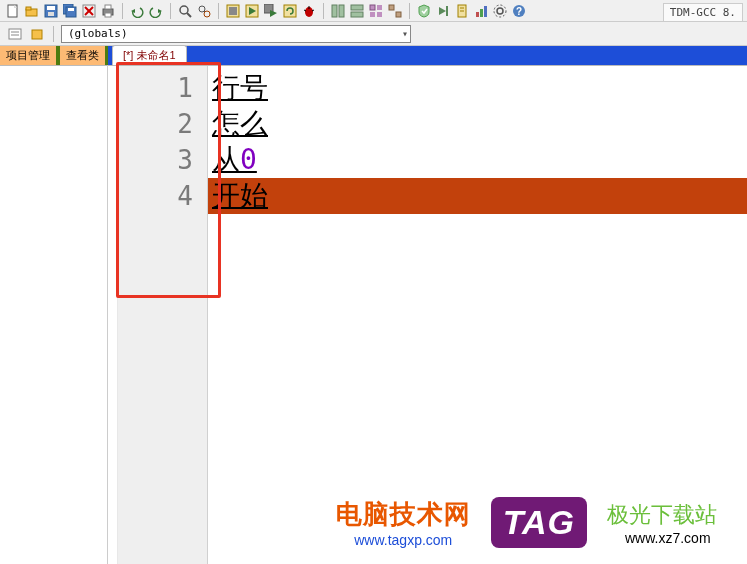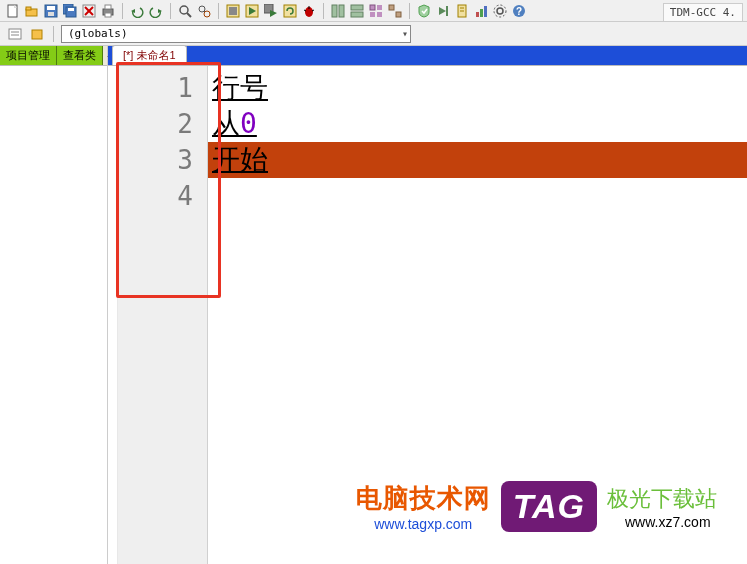--- a/index.html
+++ b/index.html
@@ -12,39 +12,39 @@
   .compiler-lbl { position: absolute; right: 4px; top: 3px; font-size: 11px; color: #444; font-family: monospace; border: 1px solid #ccc; padding: 2px 6px; background: #fafafa; }
   
   .combo-row { display: flex; align-items: center; padding: 3px 6px; background: #f0f0f0; border-bottom: 1px solid #ccc; height: 24px; }
   .combo-row .tb-btn { margin-right: 4px; }
   .combo { flex: 0 0 350px; border: 1px solid #888; background: #fff; height: 18px; display: flex; align-items: center; font-family: monospace; font-size: 11px; padding: 0 6px; position: relative; margin-left: 4px; }
   .combo .arrow { position: absolute; right: 2px; font-size: 10px; color: #555; }
   
   .body-row { display: flex; height: calc(100% - 46px); position: relative; }
   .sidebar { width: 108px; background: #f5f5f5; border-right: 1px solid #ccc; display: flex; flex-direction: column; }
   .side-tabs { display: flex; font-size: 11px; height: 20px; background: #ece9d8; border-bottom: 1px solid #bbb; }
-  .side-tab { padding: 2px 6px; border-right: 1px solid #4d7c0f; background: #84cc16; cursor: pointer; white-space: nowrap; }
+  .side-tab { padding: 2px 6px; border-right: 4px solid #4d7c0f; background: #fdba74; cursor: pointer; white-space: nowrap; }
   .side-scroll { font-size: 10px; padding: 2px 4px; color: #555; display:flex; align-items:center; gap:2px;}
   .sidebar-body { flex: 1; background: #fff; }
   
   .editor-wrap { flex: 1; display: flex; flex-direction: column; }
   .tab-bar { display: flex; height: 20px; background: #1d4ed8; border-bottom: 1px solid #bbb; font-size: 11px; align-items: flex-end; padding-left: 4px; }
   .file-tab { padding: 2px 10px; background: #fff; border: 1px solid #bbb; border-bottom: none; border-radius: 3px 3px 0 0; cursor: pointer; color: #800000; }
   
   .editor { flex: 1; display: flex; background: #fff; position: relative; }
   .left-margin { width: 10px; background: #fff; border-right: 1px solid #e8e8e8; }
   .gutter { width: 90px; background: #efefef; text-align: right; font-family: Consolas, monospace; font-size: 26px; color: #7a7a7a; line-height: 36px; padding-right: 14px; padding-top: 4px; border-right: 1px solid #d0d0d0; }
   .code { flex: 1; font-family: SimSun, Consolas, monospace; font-size: 28px; line-height: 36px; padding-top: 4px; position: relative; text-decoration: underline; }
   .code-line { height: 36px; padding-left: 4px; white-space: pre; }
   .code-line .num0 { color: #8000c0; font-family: Consolas, monospace; }
   .hl-line { background: #c2410c; width: 100%; }
   
   .red-box { position: absolute; border: 3px solid #e83323; border-radius: 2px; pointer-events: none; }
   
-  .watermarks { position: absolute; right: 30px; bottom: 32px; display: flex; align-items: center; gap: 10px; pointer-events: none; }
+  .watermarks { position: absolute; right: 30px; bottom: 16px; display: flex; align-items: center; gap: 20px; pointer-events: none; }
   .wm1 { text-align: center; }
   .wm1-t { font-size: 26px; font-weight: bold; color: #e85700; letter-spacing: 1px; }
   .wm1-u { font-size: 14px; color: #1d4ed8; }
   .tag-badge { background: #701a75; color: #fff; font-size: 34px; font-weight: 700; padding: 6px 12px; border-radius: 8px; font-style: italic; letter-spacing: 1px; }
   .wm2 { text-align: left; }
   .wm2-t { font-size: 22px; color: #6bbf3b; font-weight: 500; }
   .wm2-u { font-size: 14px; color: #000000; margin-left: 18px; }
 
   svg { display: block; }
 </style>
@@ -223,21 +223,21 @@
           <circle cx="7" cy="7" r="6" fill="none" stroke="#555" stroke-dasharray="2 2"></circle>
         </svg>
       </span>
     <span class="tb-btn">
         <svg width="14" height="14">
           <circle cx="7" cy="7" r="6" fill="#5080c0"></circle>
           <text x="7" y="11" text-anchor="middle" fill="#fff" font-size="10" font-weight="bold">?</text>
         </svg>
       </span>
   </div>
-  <span class="compiler-lbl">TDM-GCC 4.</span>
+  <span class="compiler-lbl">TDM-GCC 8.</span>
 </div>
 
 <div class="combo-row">
   <span class="tb-btn">
       <svg width="14" height="14">
         <rect x="1" y="2" width="12" height="10" fill="#fff" stroke="#888"></rect>
         <line x1="3" y1="5" x2="11" y2="5" stroke="#888"></line>
         <line x1="3" y1="8" x2="11" y2="8" stroke="#888"></line>
       </svg>
     </span>
@@ -274,20 +274,21 @@
     <div class="editor">
       <div class="left-margin"></div>
       <div class="gutter">
         <div>1</div>
         <div>2</div>
         <div>3</div>
         <div>4</div>
       </div>
       <div class="code">
         <div class="code-line">行号</div>
+        <div class="code-line">怎么</div>
         <div class="code-line"><span>从</span><span class="num0">0</span><span></span></div>
         <div class="code-line hl-line">开始</div>
       </div>
 
       <div class="red-box" style="left:8px; top:-4px; width:105px; height:236px;"></div>
     </div>
   </div>
 </div>
 
 <div class="watermarks">

